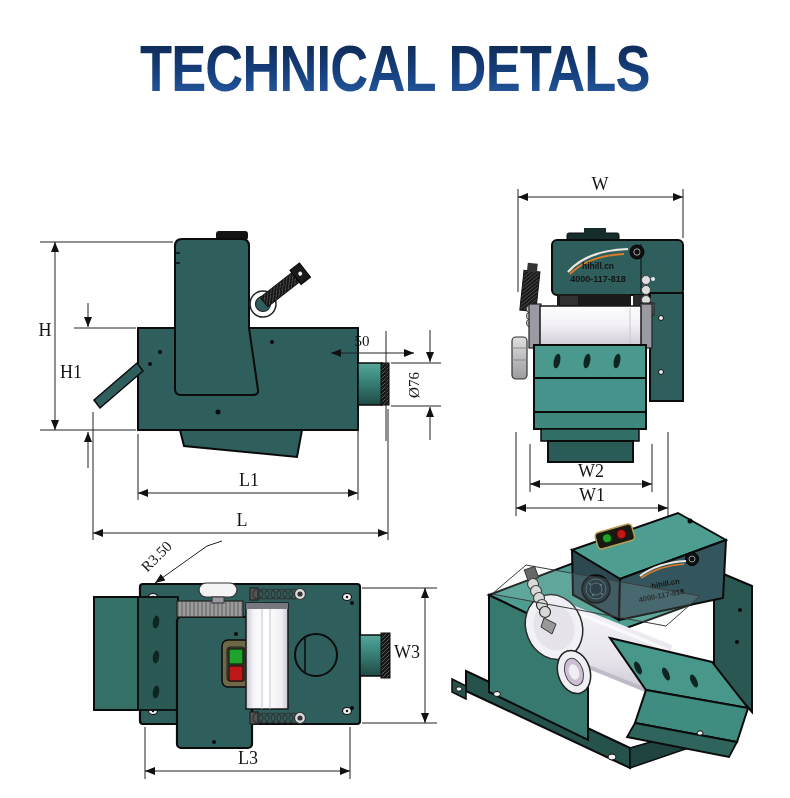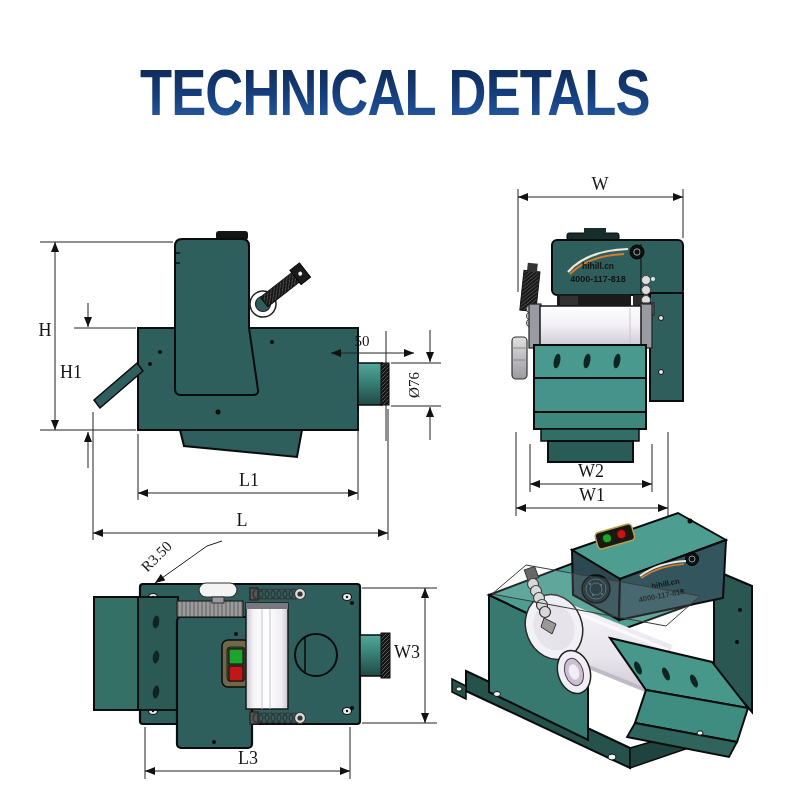--- a/index.html
+++ b/index.html
@@ -1,18 +1,18 @@
 <!DOCTYPE html>
 <html><head>
 <meta charset="utf-8">
 <style>
   html,body{margin:0;padding:0;background:#fff;}
   .canvas{position:relative;width:790px;height:798px;background:#ffffff;overflow:hidden;
           font-family:"Liberation Sans",sans-serif;}
-  .title-wrap{position:absolute;top:60px;left:0;width:790px;text-align:center;}
+  .title-wrap{position:absolute;top:36px;left:0;width:790px;text-align:center;}
   .title-wrap h1{display:inline-block;margin:0;font-size:64px;line-height:1.05;font-weight:700;
     letter-spacing:-1px;transform:scaleX(0.82);transform-origin:center;
     font-family:"Liberation Sans",sans-serif;
     background:linear-gradient(180deg,#0e2a55 10%,#16407f 55%,#2a62a8 100%);
     -webkit-background-clip:text;background-clip:text;color:transparent;}
   svg text{font-family:"Liberation Serif",serif;fill:#141414;}
   svg .dim{stroke:#222;stroke-width:1;fill:none;}
   svg .out{stroke:#0b0b0b;}
   .brandtxt{font-family:"Liberation Sans",sans-serif;font-weight:bold;}
 </style>

